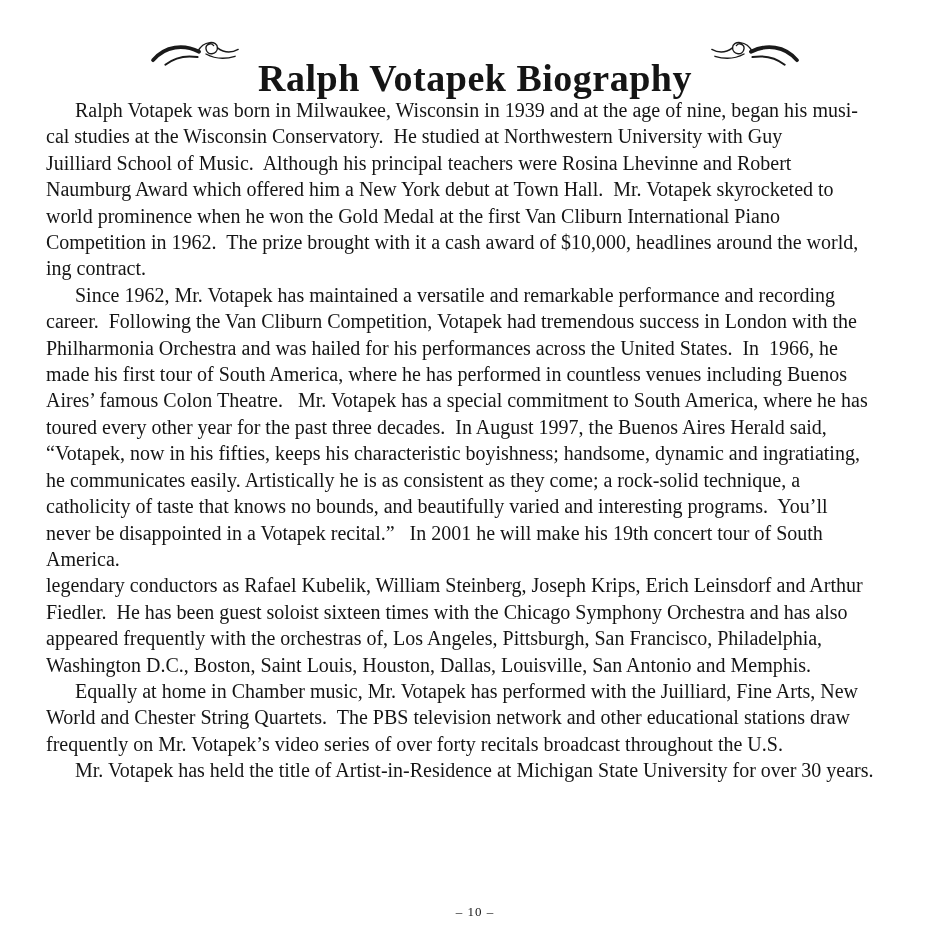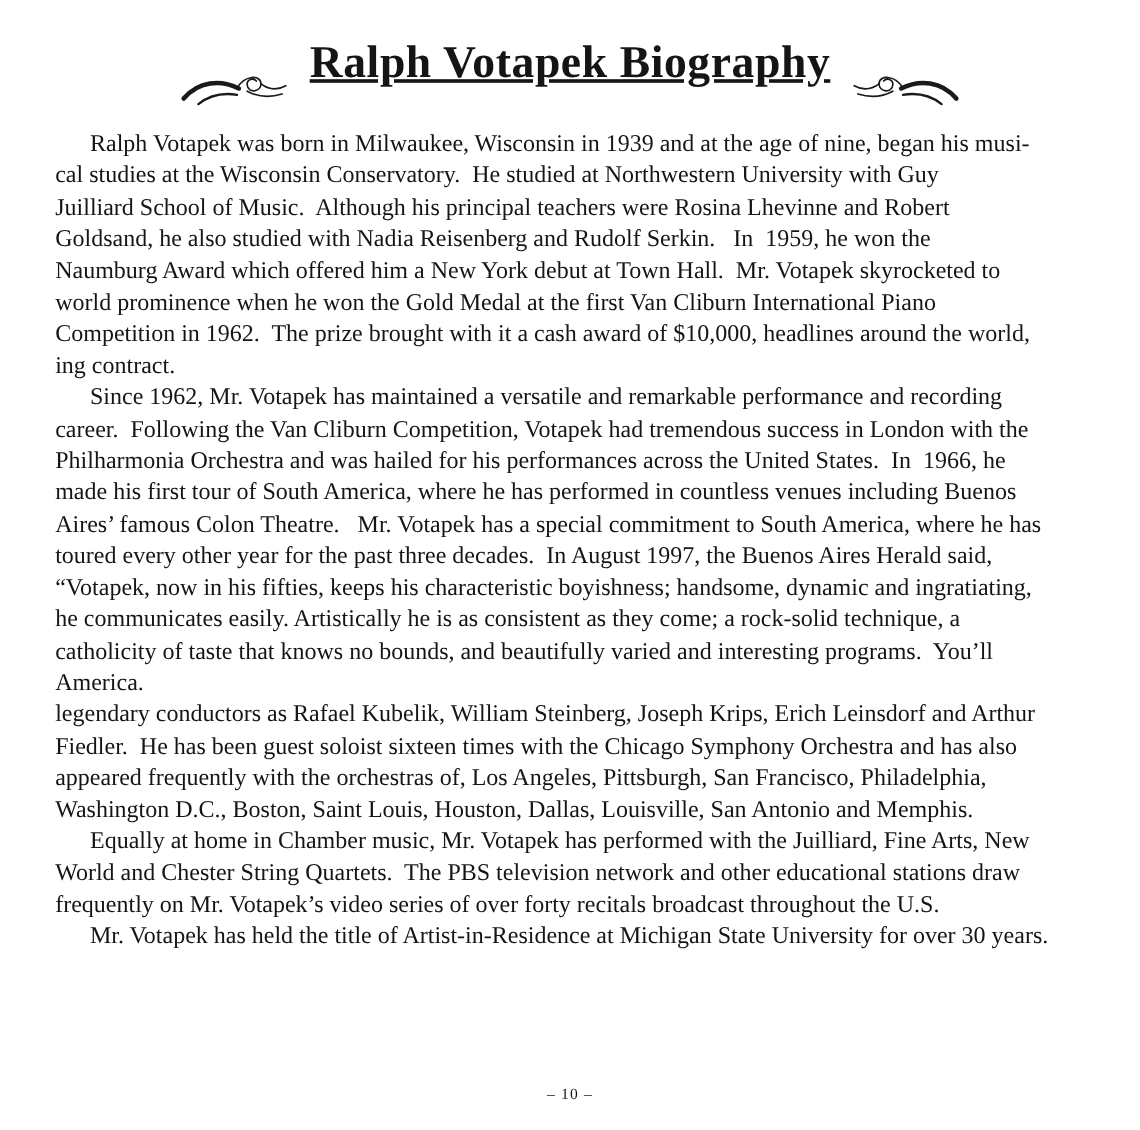--- a/index.html
+++ b/index.html
@@ -14,26 +14,25 @@
     font-family: "Liberation Serif", serif;
     color: #151515;
     overflow: hidden;
   }
   .page {
     position: absolute;
     inset: 0;
   }
   .title-row {
     display: flex;
-    align-items: flex-end;
+    align-items: flex-start;
     justify-content: center;
     gap: 16px;
-    margin-top: 44px;
+    margin-top: 34px;
     height: 52px;
-    text-decoration: underline;
   }
   .page-title {
     font-size: 38px;
     font-weight: bold;
     letter-spacing: 0.5px;
     white-space: nowrap;
     line-height: 1;
   }
   .flourish {
     width: 92px;
@@ -93,36 +92,36 @@
       <path class="thin" d="M88,14 C96,20 106,21 115,16"></path>
       <path class="thin" d="M73,22 C84,28 98,29 111,25"></path>
     </svg>
   </div>
 
   <div class="body-text" id="body-text">
       <div>
         <div class="text-line indent">Ralph Votapek was born in Milwaukee, Wisconsin in 1939 and at the age of nine, began his musi-</div>
         <div class="text-line">cal studies at the Wisconsin Conservatory.  He studied at Northwestern University with Guy</div>
         <div class="text-line">Juilliard School of Music.  Although his principal teachers were Rosina Lhevinne and Robert</div>
-        <div class="text-line">Goldsand, he also studied with Nadia Reisenberg and Rudolf Serkin.   In  1959, he won the</div>
         <div class="text-line">Naumburg Award which offered him a New York debut at Town Hall.  Mr. Votapek skyrocketed to</div>
         <div class="text-line">world prominence when he won the Gold Medal at the first Van Cliburn International Piano</div>
         <div class="text-line">Competition in 1962.  The prize brought with it a cash award of $10,000, headlines around the world,</div>
         <div class="text-line">ing contract.</div>
       </div>
       <div>
         <div class="text-line indent">Since 1962, Mr. Votapek has maintained a versatile and remarkable performance and recording</div>
         <div class="text-line">career.  Following the Van Cliburn Competition, Votapek had tremendous success in London with the</div>
         <div class="text-line">Philharmonia Orchestra and was hailed for his performances across the United States.  In  1966, he</div>
         <div class="text-line">made his first tour of South America, where he has performed in countless venues including Buenos</div>
         <div class="text-line">Aires’ famous Colon Theatre.   Mr. Votapek has a special commitment to South America, where he has</div>
         <div class="text-line">toured every other year for the past three decades.  In August 1997, the Buenos Aires Herald said,</div>
         <div class="text-line">“Votapek, now in his fifties, keeps his characteristic boyishness; handsome, dynamic and ingratiating,</div>
         <div class="text-line">he communicates easily. Artistically he is as consistent as they come; a rock-solid technique, a</div>
         <div class="text-line">catholicity of taste that knows no bounds, and beautifully varied and interesting programs.  You’ll</div>
+        <div class="text-line">never be disappointed in a Votapek recital.”   In 2001 he will make his 19th concert tour of South</div>
         <div class="text-line">America.</div>
       </div>
       <div>
         <div class="text-line">legendary conductors as Rafael Kubelik, William Steinberg, Joseph Krips, Erich Leinsdorf and Arthur</div>
         <div class="text-line">Fiedler.  He has been guest soloist sixteen times with the Chicago Symphony Orchestra and has also</div>
         <div class="text-line">appeared frequently with the orchestras of, Los Angeles, Pittsburgh, San Francisco, Philadelphia,</div>
         <div class="text-line">Washington D.C., Boston, Saint Louis, Houston, Dallas, Louisville, San Antonio and Memphis.</div>
       </div>
       <div>
         <div class="text-line indent">Equally at home in Chamber music, Mr. Votapek has performed with the Juilliard, Fine Arts, New</div>

